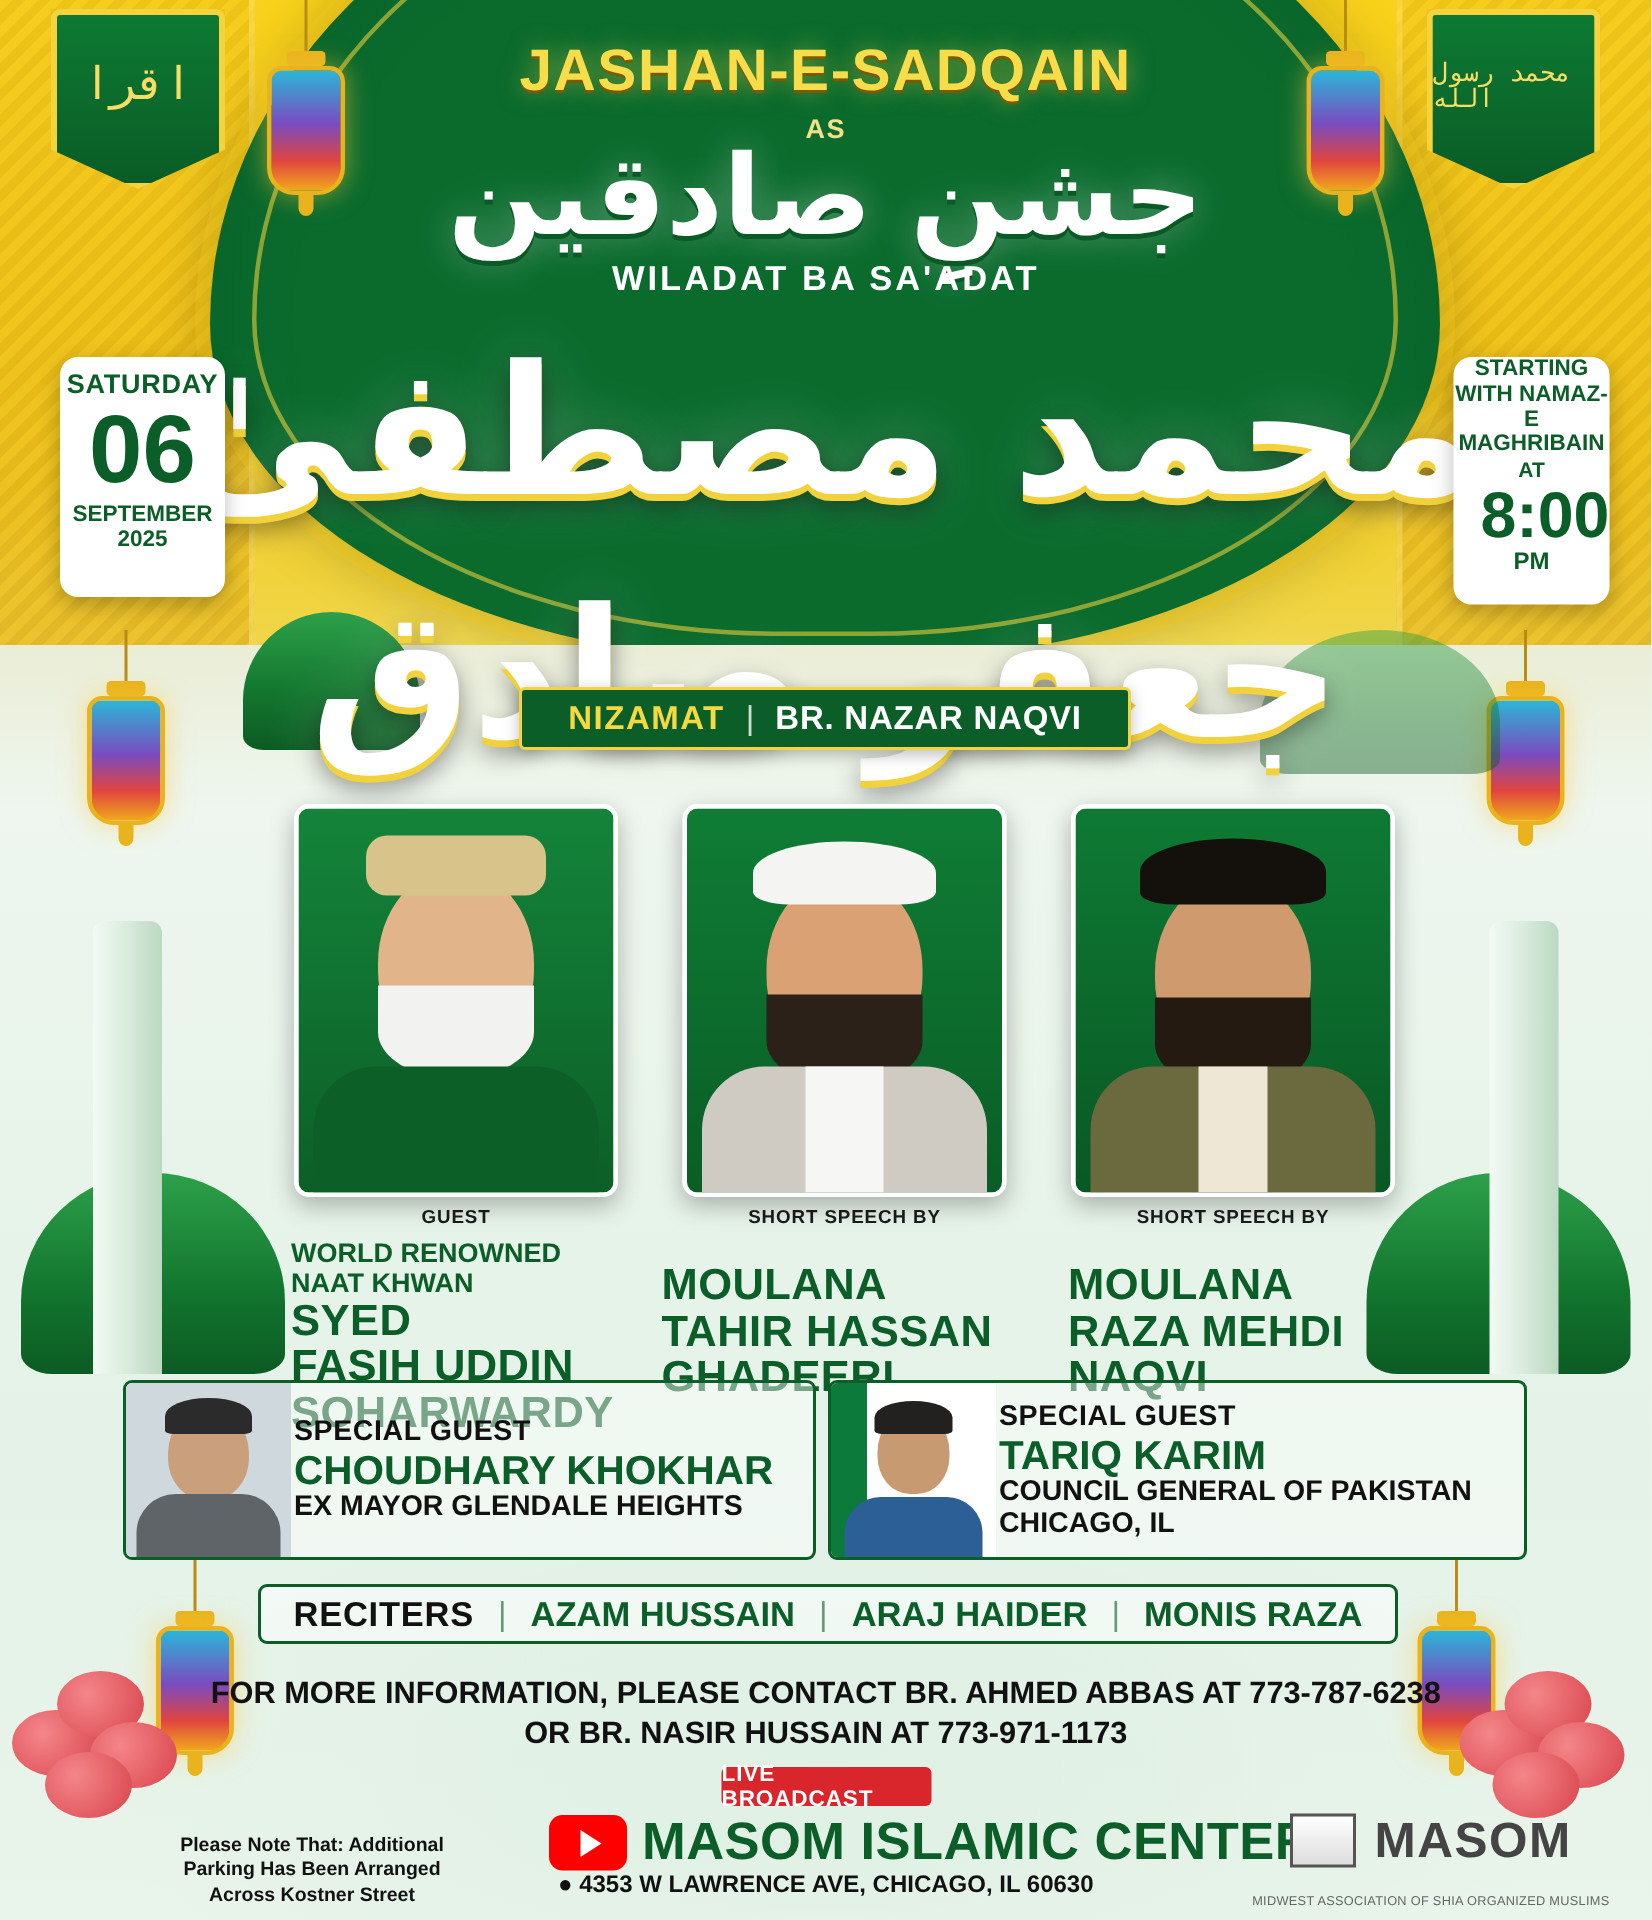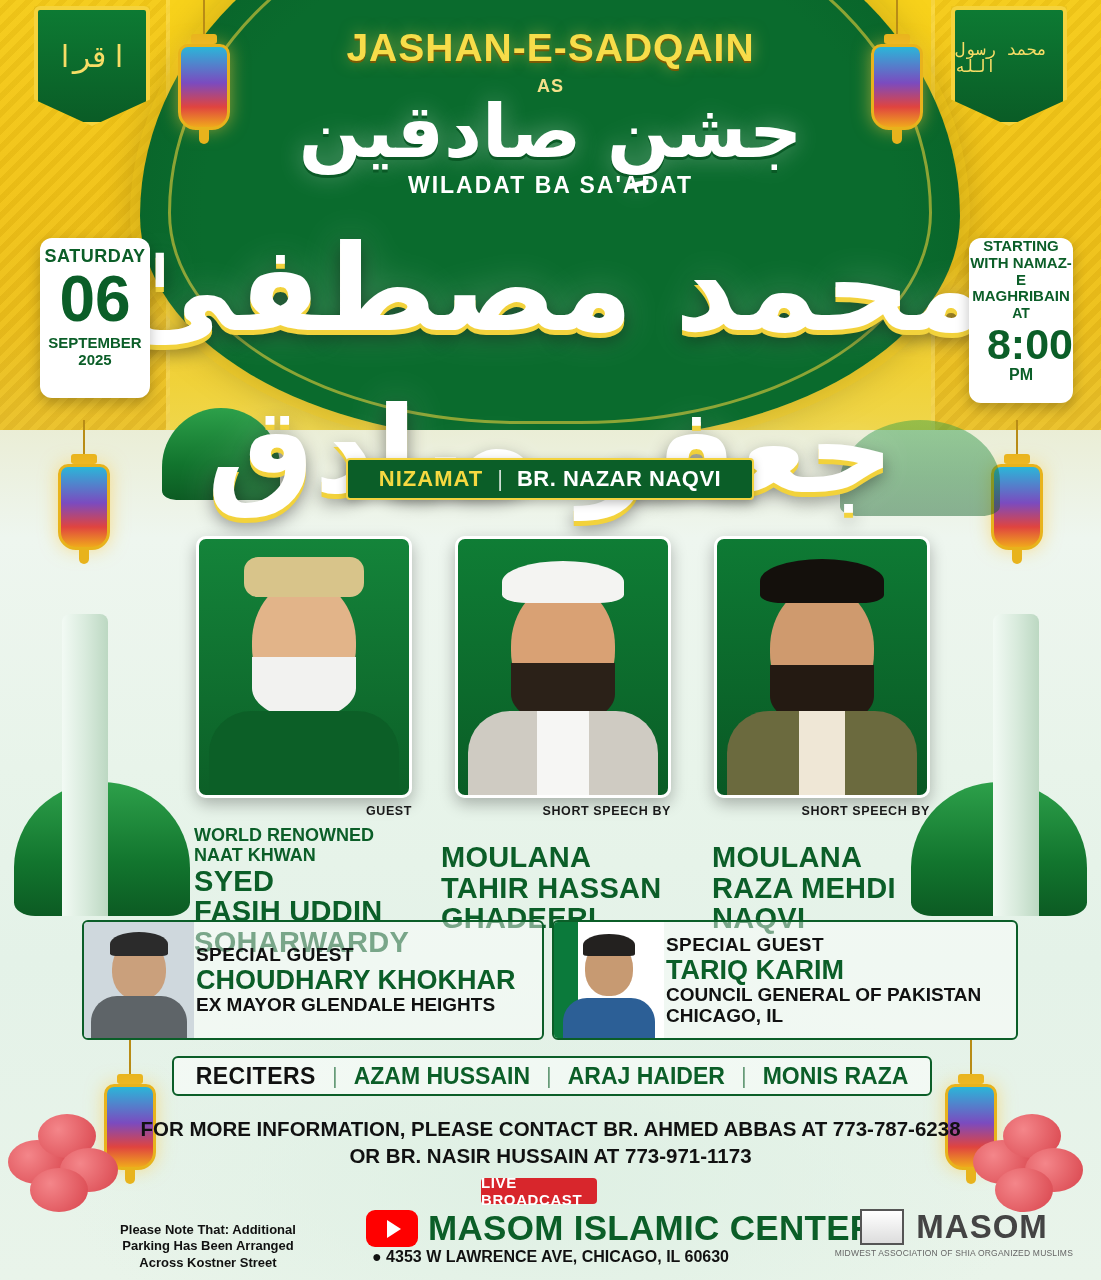--- a/index.html
+++ b/index.html
@@ -152,21 +152,21 @@
     background: linear-gradient(180deg,#0d7a33,#0a5c26);
   }
   .ph-a { background: linear-gradient(180deg,#14843a 0%, #0c5f27 100%); }
   .ph-b { background: linear-gradient(180deg,#0f7d35 0%, #0a5d26 100%); }
   .ph-c { background: linear-gradient(180deg,#0e7a34 0%, #095824 100%); }
   .face { position:absolute; left:50%; transform:translateX(-50%); }
   .head { width:104px; height:126px; border-radius:50% 50% 46% 46%; background:#d8a37a; }
   .beard { width:104px; height:62px; border-radius:0 0 50% 50%; }
   .torso { width:190px; height:84px; border-radius:42px 42px 0 0; }
   .role {
-    margin-top:6px; text-align:right; color:#1b1b1b; font-size:12.5px; font-weight:bold; letter-spacing:.6px;
+    margin-top:6px; text-align:center; color:#1b1b1b; font-size:12.5px; font-weight:bold; letter-spacing:.6px;
   }
   .sp-pre {
     text-align:center; color:#0b5e28; font-size:18px; font-weight:bold; line-height:1.1; margin-top:8px;
   }
   .sp-name {
     text-align:center; color:#0b5e28; font-size:29px; font-weight:bold; line-height:1.06; letter-spacing:.3px;
   }
   .sp1 .sp-name, .sp1 .sp-pre { text-align:left; }
   .sp2 .sp-name, .sp3 .sp-name { text-align:left; }
   .sp1 .sp-name { margin-left:-2px; }
@@ -197,21 +197,21 @@
   .reciters .lbl { color:#111; font-size:23px; font-weight:bold; letter-spacing:.5px; }
   .reciters .nm { color:#0b5e28; font-size:23px; font-weight:bold; }
   .reciters .bar { color:#0b5e28; opacity:.6; font-size:22px; }
 
   .contact {
     position:absolute; top:1116px; left:0; width:1101px; text-align:center;
     color:#111; font-size:20.5px; font-weight:bold; line-height:1.3;
   }
 
   .live {
-    position:absolute; top:1178px; left:481px; width:116px; height:26px;
+    position:absolute; top:1178px; left:481px; width:140px; height:26px;
     background:#d8262c; border-radius:4px; color:#fff; font-size:15px; font-weight:bold;
     display:flex; align-items:center; justify-content:center; letter-spacing:.6px;
   }
   .yt {
     position:absolute; top:1210px; left:366px; width:52px; height:37px; border-radius:9px;
     background:#ff0000; display:flex; align-items:center; justify-content:center;
   }
   .yt .tri { width:0;height:0;border-left:14px solid #fff;border-top:9px solid transparent;border-bottom:9px solid transparent; margin-left:3px;}
   .center-name {
     position:absolute; top:1208px; left:428px; color:#0b5e28; font-size:35px; font-weight:bold; letter-spacing:.3px;
@@ -223,21 +223,21 @@
   .parking {
     position:absolute; left:98px; top:1222px; width:220px; text-align:center;
     color:#111; font-size:13px; font-weight:bold; line-height:1.25;
   }
   .masom-logo {
     position:absolute; right:28px; top:1208px; text-align:center;
   }
   .masom-logo .mk { display:inline-block; width:44px;height:36px;border:2px solid #555; vertical-align:middle; margin-right:8px;
     background: linear-gradient(180deg,#fff,#ddd); }
   .masom-logo .mt { display:inline-block; color:#444; font-size:33px; font-weight:bold; vertical-align:middle; letter-spacing:1px;}
-  .masom-logo .ms { color:#666; font-size:8.5px; letter-spacing:.2px; margin-top:2px; }
+  .masom-logo .ms { color:#666; font-size:8.5px; letter-spacing:.2px; margin-top:16px; }
 
   
   .flower { position:absolute; width:120px; height:110px; }
   .petal { position:absolute; width:58px; height:44px; border-radius:50%;
     background: radial-gradient(circle at 35% 35%, #f4868a, #d8434b); }
 </style>
 </head>
 <body>
 
 <div class="poster">

